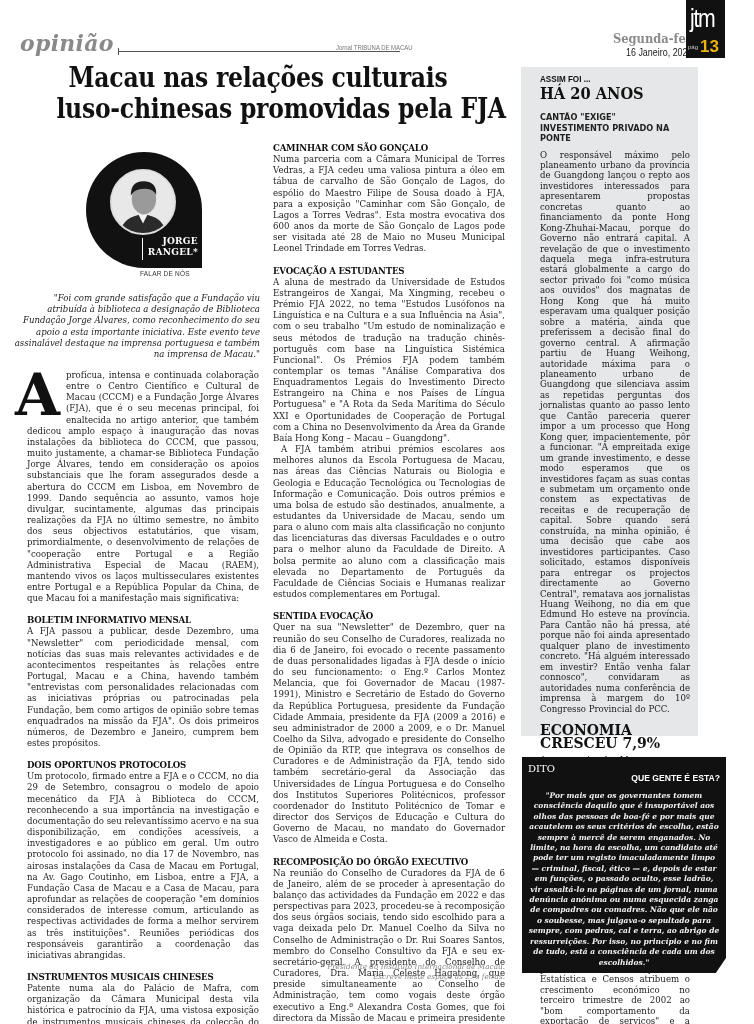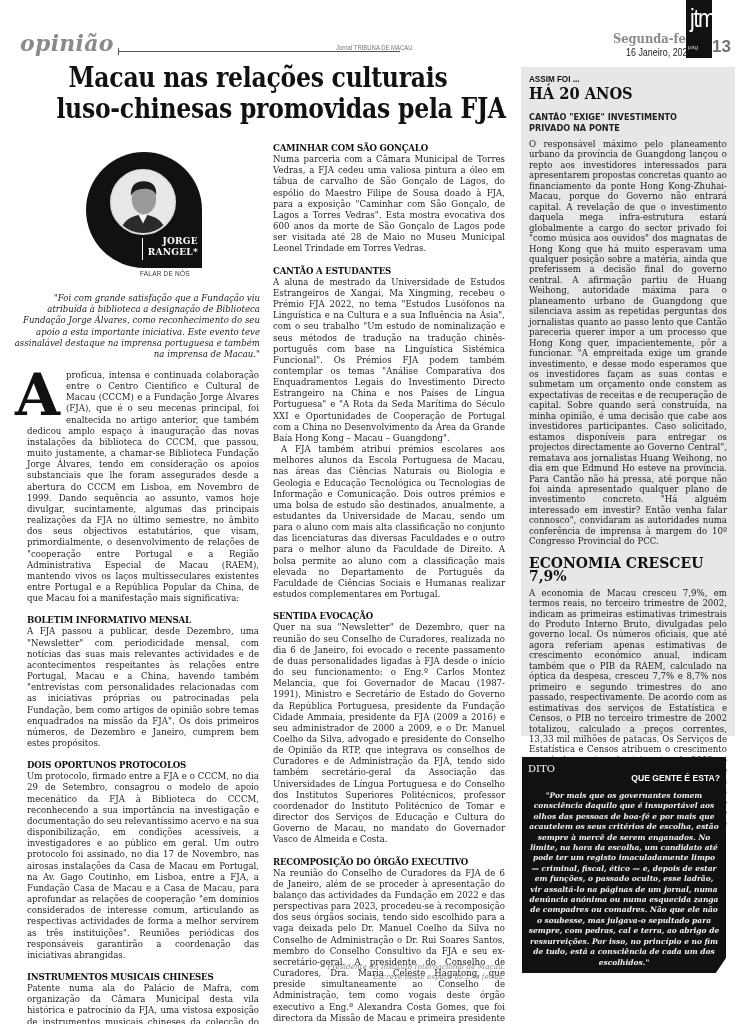--- a/index.html
+++ b/index.html
@@ -6,24 +6,24 @@
   html, body { width: 754px; height: 1024px; background: #ffffff; overflow: hidden; }
   body { position: relative; font-family: "DejaVu Serif", serif; color: #1e1e1e; }
 
   
   .section-label { position: absolute; left: 20px; top: 30px; font-family: "DejaVu Serif", serif; font-style: italic; font-weight: bold; font-size: 22px; color: #8a8a8a; letter-spacing: 0.3px; }
   .header-rule { position: absolute; left: 118px; top: 51px; width: 282px; height: 1px; background: #555; }
   .header-rule::before { content: ""; position: absolute; left: 0; top: -3px; width: 1px; height: 7px; background: #555; }
   .paper-name { position: absolute; left: 336px; top: 44px; font-family: "Liberation Sans", sans-serif; font-size: 7px; color: #777; transform: scaleX(0.85); transform-origin: left; white-space: nowrap; }
   .weekday { position: absolute; left: 613px; top: 30px; font-family: "DejaVu Serif", serif; font-weight: bold; font-size: 13.5px; color: #8a8a8a; transform: scaleX(0.85); transform-origin: left; white-space: nowrap; }
   .date { position: absolute; left: 626px; top: 46px; font-family: "Liberation Sans", sans-serif; font-size: 10.5px; color: #222; transform: scaleX(0.85); transform-origin: left; white-space: nowrap; }
-  .logo-box { position: absolute; left: 686px; top: 0; width: 26px; height: 58px; background: #111; }
+  .logo-box { position: absolute; left: 686px; top: 0; width: 39px; height: 58px; background: #111; }
   .logo-text { position: absolute; left: 4px; top: 4px; font-family: "Liberation Sans", sans-serif; font-size: 25px; color: #fff; letter-spacing: -1.5px; font-weight: normal; transform: scaleX(0.85); transform-origin: left; }
   .page-label { position: absolute; left: 2px; top: 44px; font-family: "Liberation Sans", sans-serif; font-size: 6px; color: #ccc; }
-  .page-num { position: absolute; left: 26px; top: 37px; font-family: "Liberation Sans", sans-serif; font-weight: bold; font-size: 17px; color: #737373; }
+  .page-num { position: absolute; left: 14px; top: 37px; font-family: "Liberation Sans", sans-serif; font-weight: bold; font-size: 17px; color: #eab308; }
 
   
   .headline { position: absolute; left: 18px; top: 62px; width: 480px; text-align: center; font-family: "DejaVu Serif", serif; font-weight: bold; color: #111; line-height: 31px; font-size: 28px; transform: scaleX(0.84); transform-origin: center; white-space: nowrap; letter-spacing: -0.3px; }
 
   
   .author-block { position: absolute; left: 86px; top: 152px; width: 118px; height: 118px; }
   .drop { position: absolute; left: 0; top: 0; width: 116px; height: 116px; background: #111; border-radius: 58px 58px 0 58px; }
   .photo { position: absolute; left: 24px; top: 17px; width: 66px; height: 66px; border-radius: 50%; background: #eee; overflow: hidden; border: 2px solid #ddd; }
   .photo svg { width: 100%; height: 100%; display: block; }
   .author-name { position: absolute; right: 6px; top: 84px; text-align: right; font-family: "DejaVu Serif", serif; font-weight: bold; font-size: 9px; line-height: 11px; color: #fff; letter-spacing: 0.3px; }
@@ -42,21 +42,21 @@
   .col h3 { font-family: "DejaVu Serif", serif; font-weight: bold; font-size: 8.6px; line-height: 11.15px; margin-top: 11px; color: #111; letter-spacing: -0.2px; }
   .col h3:first-child { margin-top: 0; }
   .indent { text-indent: 8px; }
 
   .dropcap { float: left; font-family: "DejaVu Serif", serif; font-weight: bold; font-size: 58px; line-height: 46px; margin: 2px 6px 0 -12px; color: #111; }
   .intro { text-indent: 0; }
 
   .footnote { position: absolute; left: 273px; top: 962px; width: 232px; text-align: right; font-style: italic; font-size: 7.3px; line-height: 10px; color: #888; }
 
   
-  .sidebar { position: absolute; left: 521px; top: 67px; width: 214px; height: 669px; background: #e6e7e8; padding: 7px 8px 0 8px; }
+  .sidebar { position: absolute; left: 521px; top: 67px; width: 177px; height: 669px; background: #e6e7e8; padding: 7px 8px 0 19px; }
   .sb-kicker { font-family: "Liberation Sans", sans-serif; font-weight: bold; font-size: 9px; color: #111; transform: scaleX(0.9); transform-origin: left; }
   .sb-title { font-family: "DejaVu Serif", serif; font-weight: bold; font-size: 17px; line-height: 19px; color: #111; transform: scaleX(0.86); transform-origin: left; white-space: nowrap; margin-bottom: 9px; }
   .sb-head { font-family: "DejaVu Sans", sans-serif; font-weight: bold; font-size: 8.6px; line-height: 10.5px; color: #222; margin-bottom: 6px; transform: scaleX(0.95); transform-origin: left; }
   .sb-text { font-size: 8.6px; line-height: 10.45px; text-align: justify; color: #222; }
   .sb-head2 { font-family: "DejaVu Serif", serif; font-weight: bold; font-size: 14px; line-height: 13px; color: #111; margin: 10px 0 5px 0; }
 
   
   .dito { position: absolute; left: 522px; top: 757px; width: 204px; height: 216px; background: #111; color: #eee; padding: 6px 6px; clip-path: polygon(0 0, 100% 0, 100% 93%, 95% 100%, 0 100%); }
   .dito-label { font-family: "DejaVu Serif", serif; font-weight: normal; font-size: 10px; color: #fff; }
   .dito-title { text-align: right; font-family: Liberation Sans, sans-serif; font-weight: bold; font-size: 8.6px; color: #fff; margin-top: -1px; margin-bottom: 8px; }
@@ -111,21 +111,21 @@
   <p>A FJA passou a publicar, desde Dezembro, uma "Newsletter" com periodicidade mensal, com notícias das suas mais relevantes actividades e de acontecimentos respeitantes às relações entre Portugal, Macau e a China, havendo também "entrevistas com personalidades relacionadas com as iniciativas próprias ou patrocinadas pela Fundação, bem como artigos de opinião sobre temas enquadrados na missão da FJA". Os dois primeiros números, de Dezembro e Janeiro, cumprem bem estes propósitos.</p>
   <h3>DOIS OPORTUNOS PROTOCOLOS</h3>
   <p>Um protocolo, firmado entre a FJA e o CCCM, no dia 29 de Setembro, consagrou o modelo de apoio mecenático da FJA à Biblioteca do CCCM, reconhecendo a sua importância na investigação e documentação do seu relevantíssimo acervo e na sua disponibilização, em condições acessíveis, a investigadores e ao público em geral. Um outro protocolo foi assinado, no dia 17 de Novembro, nas airosas instalações da Casa de Macau em Portugal, na Av. Gago Coutinho, em Lisboa, entre a FJA, a Fundação Casa de Macau e a Casa de Macau, para aprofundar as relações de cooperação "em domínios considerados de interesse comum, articulando as respectivas actividades de forma a melhor servirem as três instituições". Reuniões periódicas dos responsáveis garantirão a coordenação das iniciativas abrangidas.</p>
   <h3>INSTRUMENTOS MUSICAIS CHINESES</h3>
   <p id="p-instr">Patente numa ala do Palácio de Mafra, com organização da Câmara Municipal desta vila histórica e patrocínio da FJA, uma vistosa exposição de instrumentos musicais chineses da colecção do CCCM, parte da qual foi oferecida pela Orquestra de Macau, estará aberta ao público até 30 de Abril. Com o apoio da FJA, têm sido organizadas visitas guiadas à exposição, nas quais já participaram grupos de residentes de Macau e de Hong Kong e membros da Associação Amigos da Nova Rota da Seda e Amigos do Museu Nacional de Arte Antiga. A FJA tem também patrocinado ou co-organizado encontros académicos europeus sobre instrumentos musicais chineses</p>
 </div>
 
 <div class="col col2">
   <h3>CAMINHAR COM SÃO GONÇALO</h3>
   <p>Numa parceria com a Câmara Municipal de Torres Vedras, a FJA cedeu uma valiosa pintura a óleo em tábua de carvalho de São Gonçalo de Lagos, do espólio do Maestro Filipe de Sousa doado à FJA, para a exposição "Caminhar com São Gonçalo, de Lagos a Torres Vedras". Esta mostra evocativa dos 600 anos da morte de São Gonçalo de Lagos pode ser visitada até 28 de Maio no Museu Municipal Leonel Trindade em Torres Vedras.</p>
-  <h3>CANTÃO A ESTUDANTES</h3>
+  <h3>EVOCAÇÃO A ESTUDANTES</h3>
   <p>A aluna de mestrado da Universidade de Estudos Estrangeiros de Xangai, Ma Xingming, recebeu o Prémio FJA 2022, no tema "Estudos Lusófonos na Linguística e na Cultura e a sua Influência na Ásia", com o seu trabalho "Um estudo de nominalização e seus métodos de tradução na tradução chinês-português com base na Linguística Sistémica Funcional". Os Prémios FJA podem também contemplar os temas "Análise Comparativa dos Enquadramentos Legais do Investimento Directo Estrangeiro na China e nos Países de Língua Portuguesa" e "A Rota da Seda Marítima do Século XXI e Oportunidades de Cooperação de Portugal com a China no Desenvolvimento da Área da Grande Baía Hong Kong – Macau – Guangdong".</p>
   <p class="indent">A FJA também atribui prémios escolares aos melhores alunos da Escola Portuguesa de Macau, nas áreas das Ciências Naturais ou Biologia e Geologia e Educação Tecnológica ou Tecnologias de Informação e Comunicação. Dois outros prémios e uma bolsa de estudo são destinados, anualmente, a estudantes da Universidade de Macau, sendo um para o aluno com mais alta classificação no conjunto das licenciaturas das diversas Faculdades e o outro para o melhor aluno da Faculdade de Direito. A bolsa permite ao aluno com a classificação mais elevada no Departamento de Português da Faculdade de Ciências Sociais e Humanas realizar estudos complementares em Portugal.</p>
   <h3>SENTIDA EVOCAÇÃO</h3>
   <p>Quer na sua "Newsletter" de Dezembro, quer na reunião do seu Conselho de Curadores, realizada no dia 6 de Janeiro, foi evocado o recente passamento de duas personalidades ligadas à FJA desde o início do seu funcionamento: o Eng.º Carlos Montez Melancia, que foi Governador de Macau (1987-1991), Ministro e Secretário de Estado do Governo da República Portuguesa, presidente da Fundação Cidade Ammaia, presidente da FJA (2009 a 2016) e seu administrador de 2000 a 2009, e o Dr. Manuel Coelho da Silva, advogado e presidente do Conselho de Opinião da RTP, que integrava os conselhos de Curadores e de Administração da FJA, tendo sido também secretário-geral da Associação das Universidades de Língua Portuguesa e do Conselho dos Institutos Superiores Politécnicos, professor coordenador do Instituto Politécnico de Tomar e director dos Serviços de Educação e Cultura do Governo de Macau, no mandato do Governador Vasco de Almeida e Costa.</p>
   <h3>RECOMPOSIÇÃO DO ÓRGÃO EXECUTIVO</h3>
   <p>Na reunião do Conselho de Curadores da FJA de 6 de Janeiro, além de se proceder à apresentação do balanço das actividades da Fundação em 2022 e das perspectivas para 2023, procedeu-se à recomposição dos seus órgãos sociais, tendo sido escolhido para a vaga deixada pelo Dr. Manuel Coelho da Silva no Conselho de Administração o Dr. Rui Soares Santos, membro do Conselho Consultivo da FJA e seu ex-secretário-geral. A presidente do Conselho de Curadores, Dra. Maria Celeste Hagatong, que preside simultaneamente ao Conselho de Administração, tem como vogais deste órgão executivo a Eng.ª Alexandra Costa Gomes, que foi directora da Missão de Macau e primeira presidente do CCCM, a Prof.ª Fernanda Ilhéu, docente universitária e presidente da Associação Amigos da Nova Rota da Seda, cujas actividades, ligadas ou não à FJA, serão objecto de apreciação num outro artigo, e o Dr. Mário de Abreu, economista, que prestou serviço na administração de Macau na década de 1990.</p>
 </div>
 
 <div class="footnote">
   <div>* Presidente do Instituto Internacional de Macau.</div>

